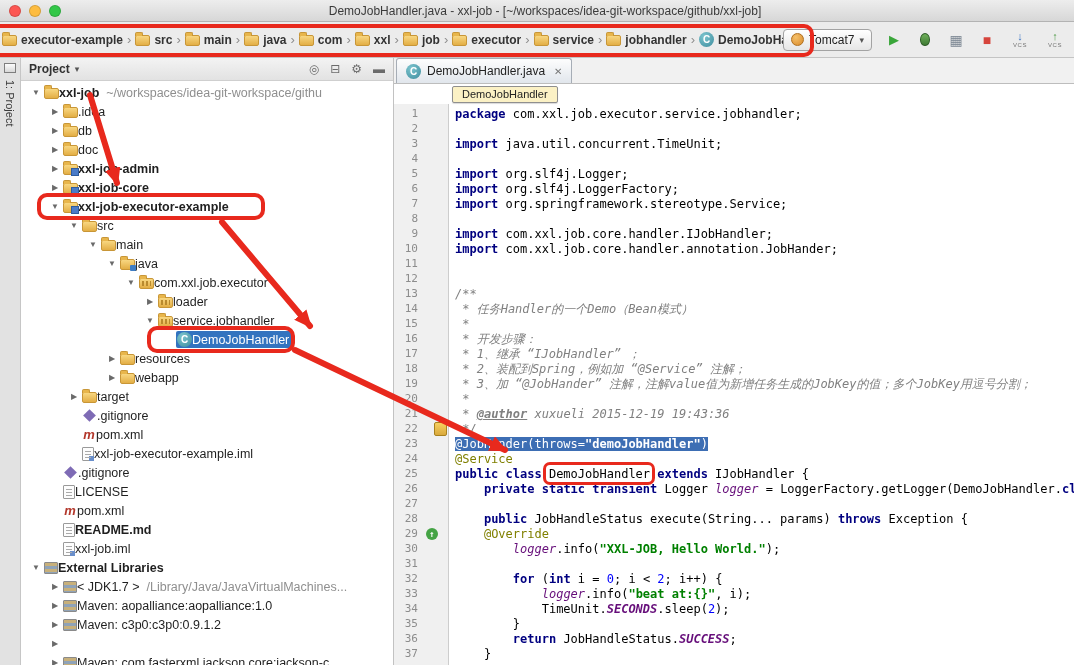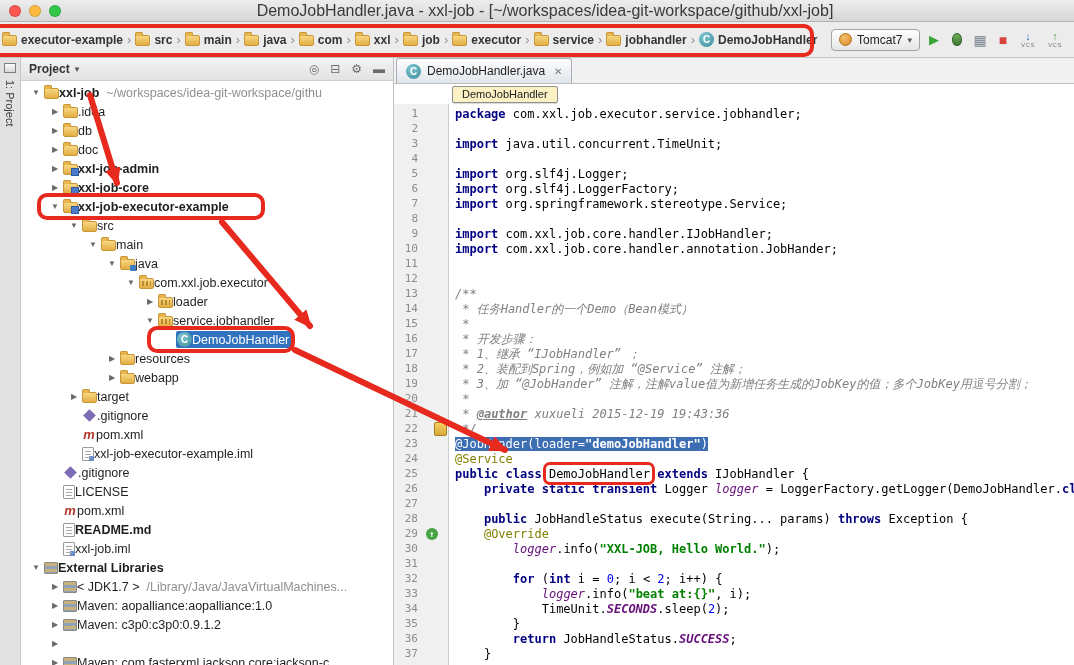--- a/index.html
+++ b/index.html
@@ -5,28 +5,28 @@
   *{margin:0;padding:0;box-sizing:border-box}
   html,body{width:1074px;height:665px;overflow:hidden;background:#ECECEC}
   body{font-family:"Liberation Sans","DejaVu Sans",sans-serif;position:relative}
   #app{position:absolute;inset:0;width:1074px;height:665px;overflow:hidden}
 
   
   .titlebar{height:22px;background:linear-gradient(#EDEDED,#D7D7D7);border-bottom:1px solid #B3B3B3;display:flex;align-items:center;position:relative}
   .lights{display:flex;gap:8px;margin-left:9px;z-index:2}
   .light{width:12px;height:12px;border-radius:50%;border:1px solid rgba(0,0,0,.15)}
   .light.red{background:#FC5753}.light.yellow{background:#FDBC40}.light.green{background:#33C748}
-  .title-text{position:absolute;left:16px;right:0;text-align:center;font-size:16px;color:#3A3A3A;white-space:nowrap}
+  .title-text{position:absolute;left:16px;right:0;text-align:center;font-size:12px;color:#3A3A3A;white-space:nowrap}
 
   
   .toolbar{height:36px;background:#ECECEC;border-bottom:1px solid #C4C4C4;display:flex;padding:0 6px 0 2px;position:relative}
   .bc-bar{display:flex;align-items:center;font-size:12px;color:#222;white-space:nowrap;overflow:hidden;flex:1;min-width:0}
   .bc-item{display:inline-flex;align-items:center;gap:4px;font-weight:bold;color:#333;flex:none}
   .bc-sep{color:#8E8E8E;font-size:13px;margin:0 4px;flex:none}
-  .run-area{display:flex;align-items:center;gap:5px;margin-left:auto;flex:none;padding-right:2px}
+  .run-area{display:flex;align-items:center;gap:13px;margin-left:auto;flex:none;padding-right:2px}
   .combo{display:flex;align-items:center;gap:5px;background:linear-gradient(#FFFFFF,#E6E6E6);border:1px solid #A3A3A3;border-radius:4px;height:22px;padding:0 7px;font-size:12px;color:#222}
   .tomcat-ic{width:13px;height:13px;border-radius:50%;background:radial-gradient(circle at 35% 30%,#F5C069,#D98A2B);border:1px solid #B06F1E;display:inline-block}
   .caret{font-size:9px;color:#555}
   .tbtn{display:inline-flex;align-items:center;justify-content:center;width:18px;height:18px;font-size:13px;cursor:default}
   .tbtn.run{color:#3AA63A}
   .bugbody{width:10px;height:13px;border-radius:50% 50% 46% 46%;background:linear-gradient(#6FB05A,#3F7A34);border:1px solid #2E5E27;display:inline-block}
   .tbtn.cov{color:#7A8591;font-size:14px}
   .tbtn.stop{color:#D6443C;font-size:14px}
   .vcsbtn{display:inline-flex;flex-direction:column;align-items:center;width:22px;line-height:1}
   .vcsarrow{font-size:11px;font-weight:bold}
@@ -575,21 +575,21 @@
             <div class="code-line"><span class="tk-c">/**</span></div>
             <div class="code-line"><span class="tk-c"> * 任务Handler的一个Demo（Bean模式）</span></div>
             <div class="code-line"><span class="tk-c"> *</span></div>
             <div class="code-line"><span class="tk-c"> * 开发步骤：</span></div>
             <div class="code-line"><span class="tk-c"> * 1、继承 “IJobHandler” ；</span></div>
             <div class="code-line"><span class="tk-c"> * 2、装配到Spring，例如加 “@Service” 注解；</span></div>
             <div class="code-line"><span class="tk-c"> * 3、加 “@JobHander” 注解，注解value值为新增任务生成的JobKey的值；多个JobKey用逗号分割；</span></div>
             <div class="code-line"><span class="tk-c"> *</span></div>
             <div class="code-line"><span class="tk-c"> * </span><span class="tk-d">@author</span><span class="tk-c"> xuxueli 2015-12-19 19:43:36</span></div>
             <div class="code-line"><span class="tk-c"> */</span></div>
-            <div class="code-line"><span class="tk-a sel">@JobHander</span><span class="tk-p sel">(loader=</span><span class="tk-s sel">"demoJobHandler"</span><span class="tk-p sel">)</span></div>
+            <div class="code-line"><span class="tk-a sel">@JobHander</span><span class="tk-p sel">(throws=</span><span class="tk-s sel">"demoJobHandler"</span><span class="tk-p sel">)</span></div>
             <div class="code-line"><span class="tk-a">@Service</span></div>
             <div class="code-line"><span class="tk-k">public class </span><span class="tk-p rb">DemoJobHandler</span><span class="tk-p"> </span><span class="tk-k">extends</span><span class="tk-p"> IJobHandler {</span></div>
             <div class="code-line"><span class="tk-p">    </span><span class="tk-k">private static transient </span><span class="tk-p">Logger </span><span class="tk-f">logger</span><span class="tk-p"> = LoggerFactory.getLogger(DemoJobHandler.</span><span class="tk-k">class</span></div>
             <div class="code-line"></div>
             <div class="code-line"><span class="tk-p">    </span><span class="tk-k">public </span><span class="tk-p">JobHandleStatus execute(String... params) </span><span class="tk-k">throws </span><span class="tk-p">Exception {</span></div>
             <div class="code-line"><span class="tk-p">    </span><span class="tk-a">@Override</span></div>
             <div class="code-line"><span class="tk-p">        </span><span class="tk-f">logger</span><span class="tk-p">.info(</span><span class="tk-s">"XXL-JOB, Hello World."</span><span class="tk-p">);</span></div>
             <div class="code-line"></div>
             <div class="code-line"><span class="tk-p">        </span><span class="tk-k">for </span><span class="tk-p">(</span><span class="tk-k">int</span><span class="tk-p"> i = </span><span class="tk-n">0</span><span class="tk-p">; i &lt; </span><span class="tk-n">2</span><span class="tk-p">; i++) {</span></div>
             <div class="code-line"><span class="tk-p">            </span><span class="tk-f">logger</span><span class="tk-p">.info(</span><span class="tk-s">"beat at:{}"</span><span class="tk-p">, i);</span></div>

